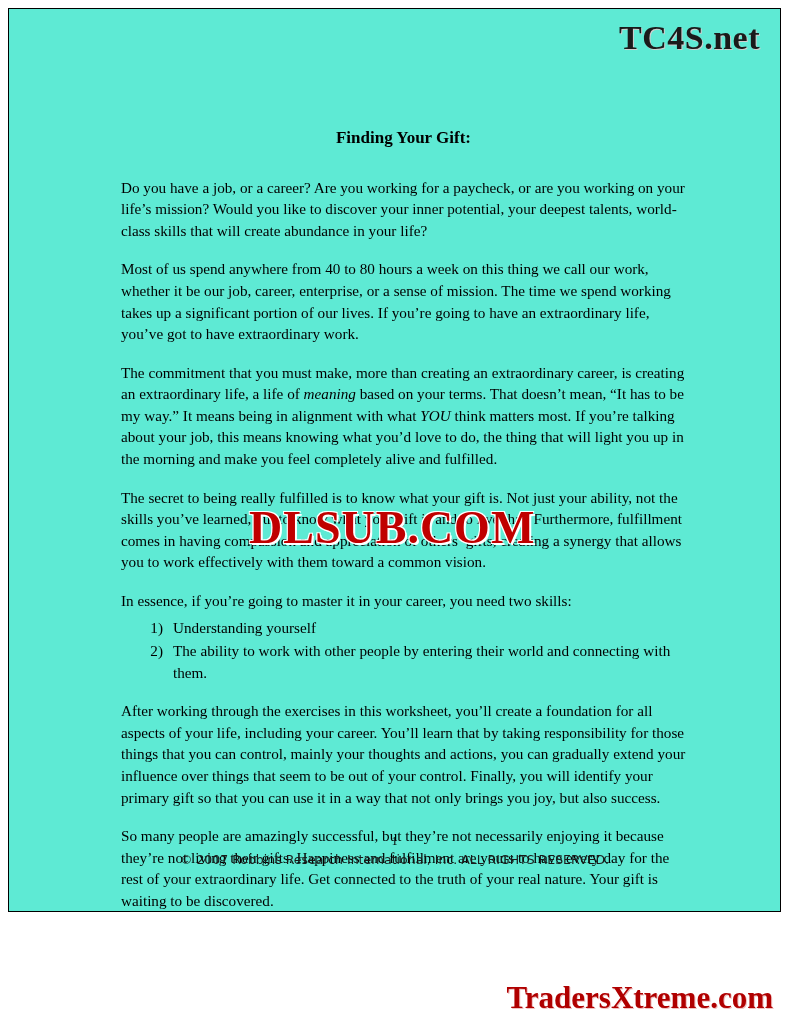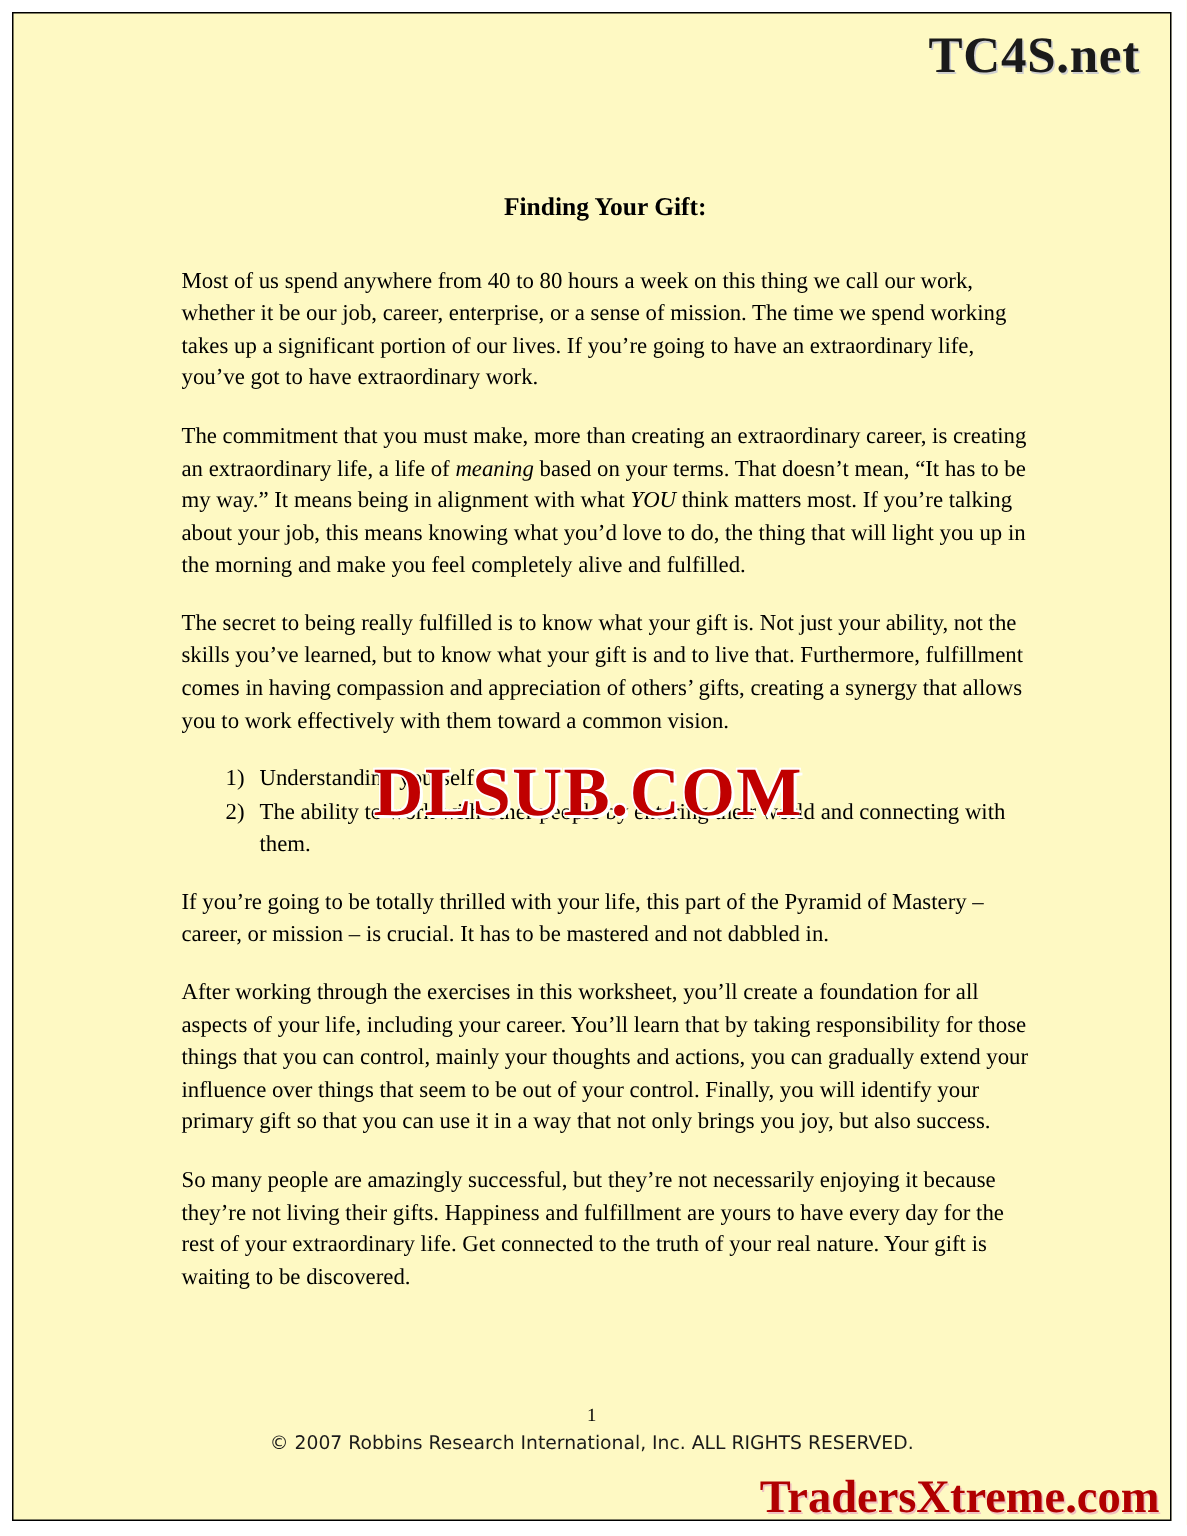--- a/index.html
+++ b/index.html
@@ -15,24 +15,24 @@
     color: #000000;
     overflow: hidden;
   }
 
   
   .page-frame {
     position: absolute;
     left: 8px;
     top: 8px;
     width: 773px;
-    height: 1006px;
+    height: 904px;
     border: 1px solid #000000;
     box-sizing: border-box;
-    background: #fef9c3;
+    background: #5eead4;
   }
 
   
   .brand-top {
     position: absolute;
     right: 20px;
     top: 10px;
     font-family: "Liberation Serif", serif;
     font-size: 34px;
     font-weight: bold;
@@ -138,34 +138,35 @@
 <div class="page-frame">
 
   <div class="brand-top">TC4S.net</div>
 
   <div class="doc">
 
     <div class="title-block">
       <span class="title-line">Finding Your Gift:</span>
     </div>
 
+    <p class="para">Do you have a job, or a career? Are you working for a paycheck, or are you working on your life’s mission? Would you like to discover your inner potential, your deepest talents, world-class skills that will create abundance in your life?</p>
 
     <p class="para">Most of us spend anywhere from 40 to 80 hours a week on this thing we call our work, whether it be our job, career, enterprise, or a sense of mission. The time we spend working takes up a significant portion of our lives. If you’re going to have an extraordinary life, you’ve got to have extraordinary work.</p>
 
     <p class="para"><span>The commitment that you must make, more than creating an extraordinary career, is creating an extraordinary life, a life of </span><em class="ital">meaning</em><span> based on your terms. That doesn’t mean, “It has to be my way.” It means being in alignment with what </span><em class="ital">YOU</em><span> think matters most. If you’re talking about your job, this means knowing what you’d love to do, the thing that will light you up in the morning and make you feel completely alive and fulfilled.</span></p>
 
     <p class="para">The secret to being really fulfilled is to know what your gift is. Not just your ability, not the skills you’ve learned, but to know what your gift is and to live that. Furthermore, fulfillment comes in having compassion and appreciation of others’ gifts, creating a synergy that allows you to work effectively with them toward a common vision.</p>
 
+    <p class="para tight">In essence, if you’re going to master it in your career, you need two skills:</p>
 
     <ol class="numlist">
       <li>Understanding yourself</li>
       <li>The ability to work with other people by entering their world and connecting with them.</li>
     </ol>
 
-    <p class="para">If you’re going to be totally thrilled with your life, this part of the Pyramid of Mastery – career, or mission – is crucial. It has to be mastered and not dabbled in.</p>
 
     <p class="para">After working through the exercises in this worksheet, you’ll create a foundation for all aspects of your life, including your career. You’ll learn that by taking responsibility for those things that you can control, mainly your thoughts and actions, you can gradually extend your influence over things that seem to be out of your control. Finally, you will identify your primary gift so that you can use it in a way that not only brings you joy, but also success.</p>
 
     <p class="para">So many people are amazingly successful, but they’re not necessarily enjoying it because they’re not living their gifts. Happiness and fulfillment are yours to have every day for the rest of your extraordinary life. Get connected to the truth of your real nature. Your gift is waiting to be discovered.</p>
 
   </div>
 
   <div class="watermark-overlay">DLSUB.COM</div>
 
   <div class="footer">

